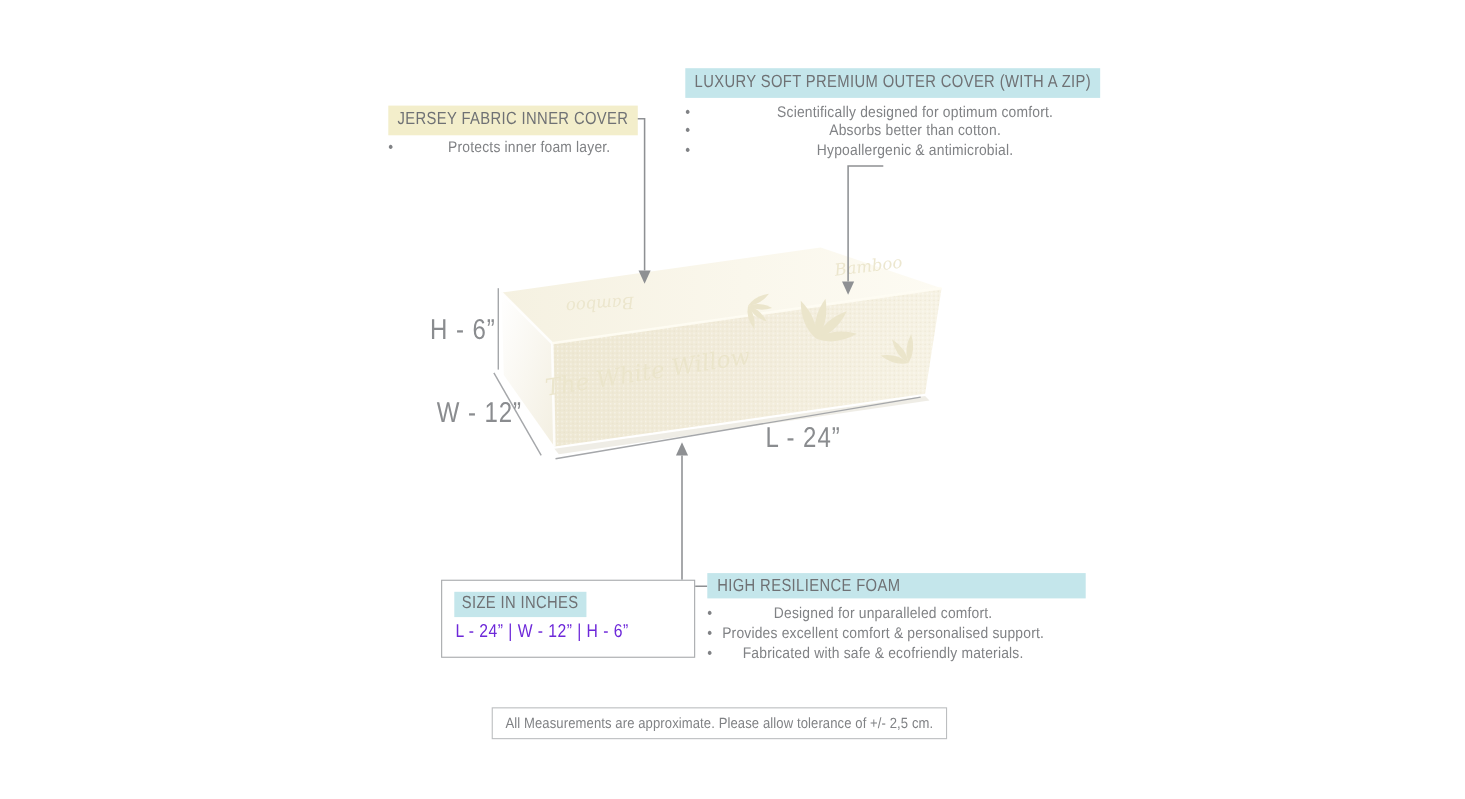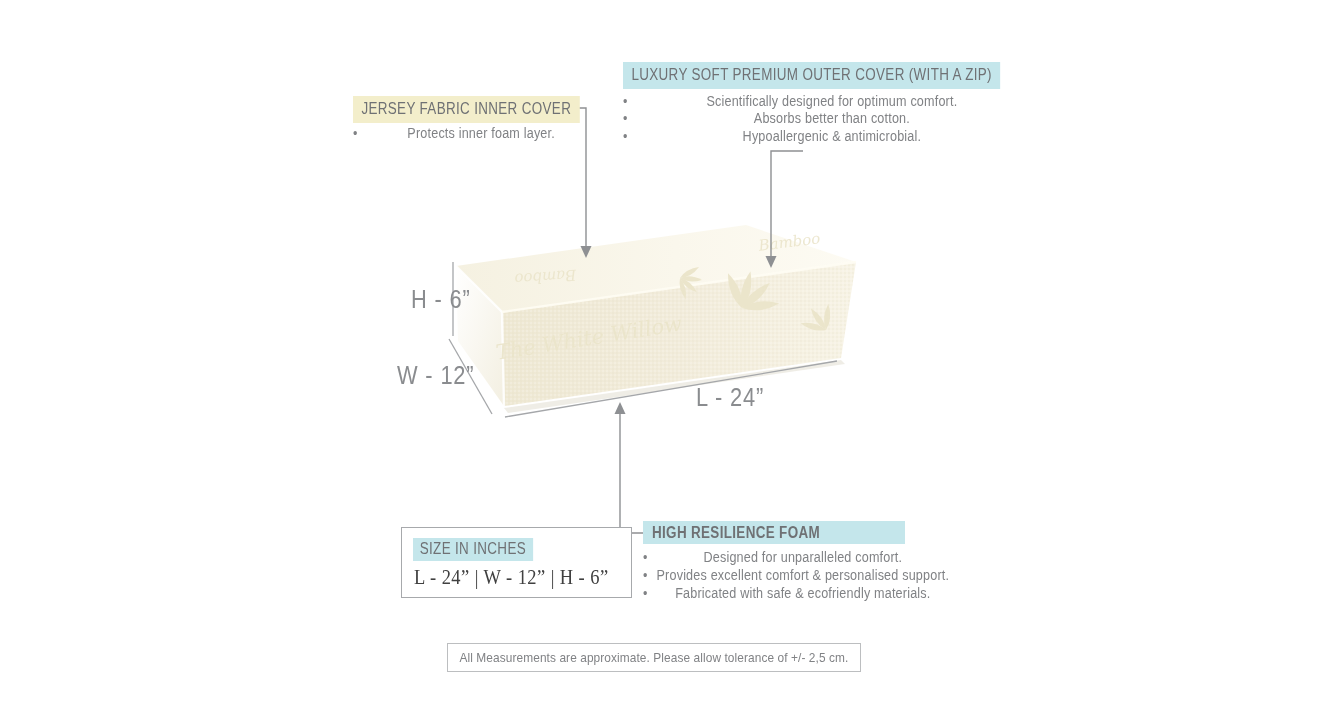--- a/index.html
+++ b/index.html
@@ -25,36 +25,36 @@
 
   ul.bullets {
     list-style:none; margin:4px 0 0 0; padding:0;
     transform:scaleX(.9); transform-origin:0 0;
     font-size:14px; color:#808285; letter-spacing:.2px;
   }
   ul.bullets li { position:relative; padding-left:15px; line-height:17.4px; white-space:nowrap; }
   ul.bullets li:before { content:"\2022"; position:absolute; left:0; top:0; color:#808285; }
 
   .foam-bar {
-    position:absolute; left:643px; top:521px; width:262px; height:23px;
-    background:#c4e6eb; line-height:23px; padding-left:9px; box-sizing:border-box;font-weight:bold;
+    position:absolute; left:643px; top:521px; width:344px; height:23px;
+    background:#c4e6eb; line-height:23px; padding-left:9px; box-sizing:border-box;
   }
   .foam-bar .hl-title { background:transparent; padding:0; }
 
   .dim-label {
     position:absolute; font-size:26px; color:#8a8c8f; letter-spacing:1px; white-space:nowrap;
   }
 
   .size-box {
     position:absolute; left:364px; top:527px; width:231px; height:71px;
     border:1.5px solid #a7a9ac; box-sizing:border-box; background:#ffffff;margin-left:37px;
   }
   .size-box .hl-title { margin:10px 0 0 11px; padding:2px 8px 3px 8px; }
   .size-value {
-    margin:3px 0 0 12px; font-size:22px; color:#404040; letter-spacing:.5px;font-family:Liberation Serif, serif;
+    margin:3px 0 0 12px; font-size:17px; color:#6d28d9; letter-spacing:.5px;
   }
 
   .footer-note {
     position:absolute; left:447px; top:643px; width:414px; height:29px;
     border:1px solid #bcbec0; box-sizing:border-box; background:#ffffff;
     display:flex; align-items:center; justify-content:center;text-align:center;
   }
   .footer-note .txt {
     display:inline-block; transform:scaleX(.88); transform-origin:50% 50%;
     font-size:13.5px; color:#808285; white-space:nowrap; letter-spacing:.1px;
@@ -158,21 +158,21 @@
     <span class="hl-title">HIGH RESILIENCE FOAM</span>
   </div>
   <div class="callout" style="left:643px; top:548px;">
     <ul class="bullets" style="margin-top:0; line-height:18px;">
       <li style="line-height:18.2px;"><span>Designed for unparalleled comfort.</span></li>
       <li style="line-height:18.2px;"><span>Provides excellent comfort &amp; personalised support.</span></li>
       <li style="line-height:18.2px;"><span>Fabricated with safe &amp; ecofriendly materials.</span></li>
     </ul>
   </div>
 
-  <div class="dim-label" style="left:391px; top:284px;margin-left:20px;">
+  <div class="dim-label" style="left:391px; top:284px;">
     <span class="squeeze">H - 6”</span>
   </div>
   <div class="dim-label" style="left:397px; top:360px;text-align:center;">
     <span class="squeeze">W - 12”</span>
   </div>
   <div class="dim-label" style="left:696px; top:382px;text-align:right;">
     <span class="squeeze">L - 24”</span>
   </div>
 
   <div class="size-box">

